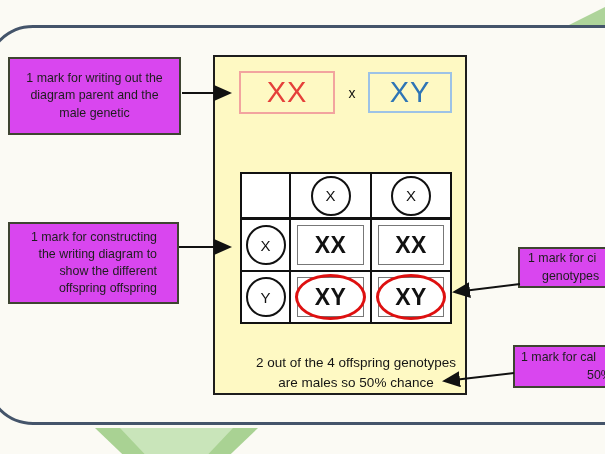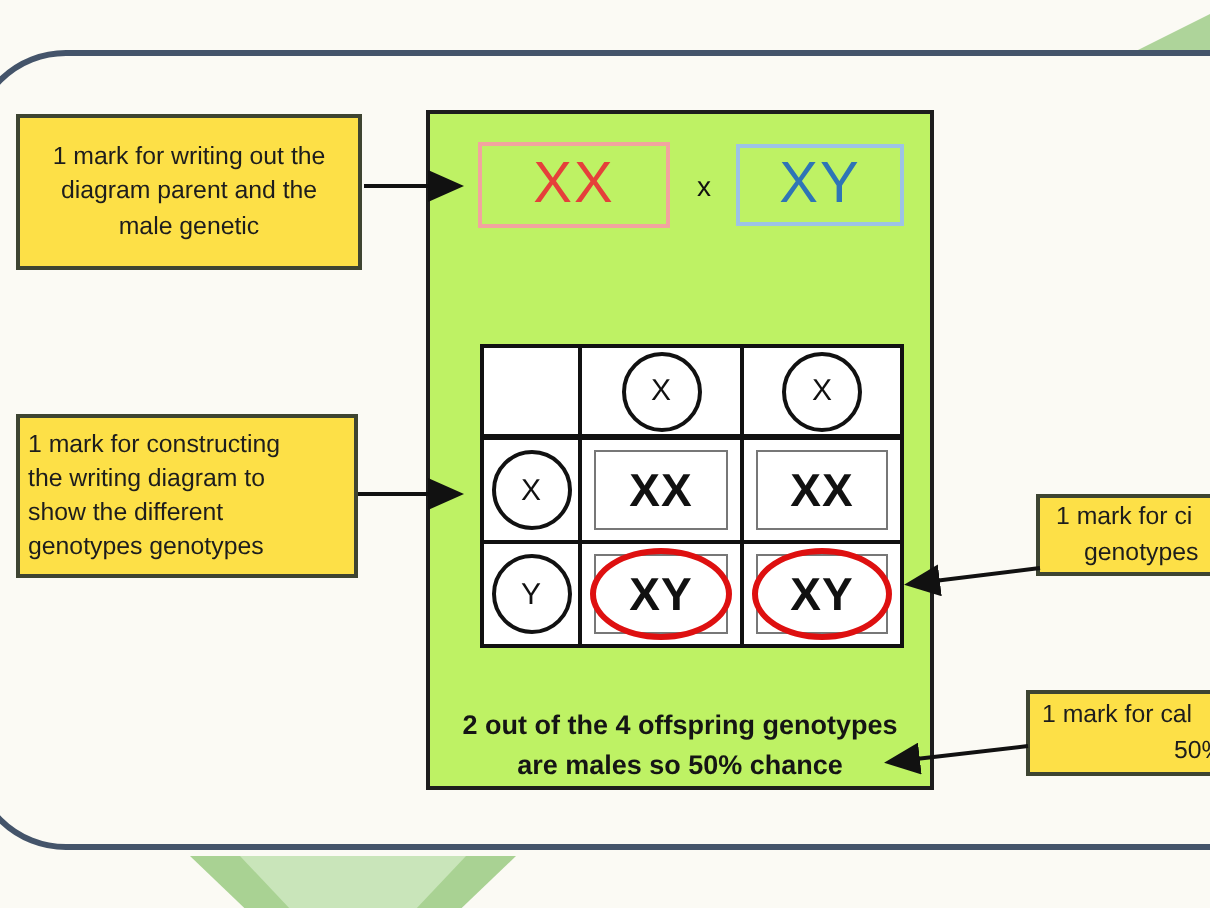--- a/index.html
+++ b/index.html
@@ -9,21 +9,21 @@
   .frame{position:absolute;left:-15px;top:25px;width:680px;height:400px;
          border:3px solid #44546a;border-radius:48px;box-sizing:border-box;}
   .tri-tr{position:absolute;left:569px;top:7px;width:36px;height:18px;background:#aed49a;
           clip-path:polygon(100% 0,100% 100%,0 100%);}
   .tri-bottom-outer{position:absolute;left:95px;top:428px;width:163px;height:26px;background:#a9d293;
           clip-path:polygon(0 0,100% 0,50% 300%);}
   .tri-bottom-inner{position:absolute;left:120px;top:428px;width:113px;height:26px;background:#c9e5ba;
           clip-path:polygon(0 0,100% 0,50% 230%);}
 
   
-  .panel{position:absolute;left:213px;top:55px;width:254px;height:340px;background:#bef264;
+  .panel{position:absolute;left:213px;top:55px;width:254px;height:340px;background:#fef9c3;
          border:2px solid #1d1d1d;box-sizing:border-box;}
 
   .parentbox{position:absolute;display:flex;align-items:center;justify-content:center;
          box-sizing:border-box;font-size:29px;letter-spacing:1px;}
   .mother{left:24px;top:14px;width:96px;height:43px;border:2px solid #f2a49f;color:#e5403a;}
   .father{left:153px;top:15px;width:84px;height:41px;border:2px solid #9dc3e6;color:#2e75b6;}
   .cross{position:absolute;left:126px;top:27px;width:22px;height:18px;display:flex;
          align-items:center;justify-content:center;font-size:14px;color:#111;}
 
   
@@ -36,31 +36,31 @@
   .pcell.lastrow{border-bottom:none;}
   .pcell.hdr{border-bottom:3px solid #111;}
   .circ{width:36px;height:36px;border:2px solid #111;border-radius:50%;background:#fff;
         display:flex;align-items:center;justify-content:center;font-size:15px;color:#111;}
   .gin{position:relative;margin:5px 6px;border:1px solid #777;align-self:stretch;flex:1;
        display:flex;align-items:center;justify-content:center;
        font-weight:bold;font-size:23px;color:#111;letter-spacing:0.5px;}
   .oval{position:absolute;left:-3px;right:-3px;top:-4px;bottom:-4px;
         border:3.5px solid #de1010;border-radius:50%;}
 
-  .conclusion{position:absolute;left:0;top:296px;width:100%;text-align:center;
-        font-weight:bold;font-size:13.5px;line-height:1.5;color:#151515;}
+  .conclusion{position:absolute;left:16px;top:296px;width:100%;text-align:center;
+        font-weight:normal;font-size:13.5px;line-height:1.5;color:#151515;}
   .conclusion span{display:block;}
 
   
-  .gbox{position:absolute;background:#fde047;border:2px solid #3e4431;box-sizing:border-box;
+  .gbox{position:absolute;background:#d946ef;border:2px solid #3e4431;box-sizing:border-box;
         color:#1d1d1d;font-size:12.4px;line-height:1.38;display:flex;flex-direction:column;
         justify-content:center;}
   .gbox span{display:block;}
   .gb1{left:8px;top:57px;width:173px;height:78px;text-align:center;padding:2px 4px;}
-  .gb2{left:8px;top:207px;width:171px;height:82px;text-align:left;padding:2px 4px;}
+  .gb2{left:8px;top:222px;width:171px;height:82px;text-align:right;padding:2px 20px;}
   .gb3{left:518px;top:247px;width:150px;height:41px;text-align:left;padding:2px 6px 2px 8px;}
   .gb3 .l2{margin-left:14px;}
   .gb4{left:513px;top:345px;width:160px;height:43px;text-align:left;padding:2px 6px;}
   .gb4 .l2{margin-left:66px;}
 
   .arrows{position:absolute;left:0;top:0;width:605px;height:454px;pointer-events:none;}
 </style>
 </head>
 <body>
 
@@ -138,21 +138,21 @@
   <div class="gbox gb1">
     <span>1 mark for writing out the</span>
     <span>diagram parent and the</span>
     <span>male genetic</span>
   </div>
 
   <div class="gbox gb2">
     <span>1 mark for constructing</span>
     <span>the writing diagram to</span>
     <span>show the different</span>
-    <span>genotypes genotypes</span>
+    <span>offspring offspring</span>
   </div>
 
   <div class="gbox gb3">
     <span class="l1">1 mark for ci</span>
     <span class="l2">genotypes</span>
   </div>
 
   <div class="gbox gb4">
     <span class="l1">1 mark for cal</span>
     <span class="l2">50%</span>

